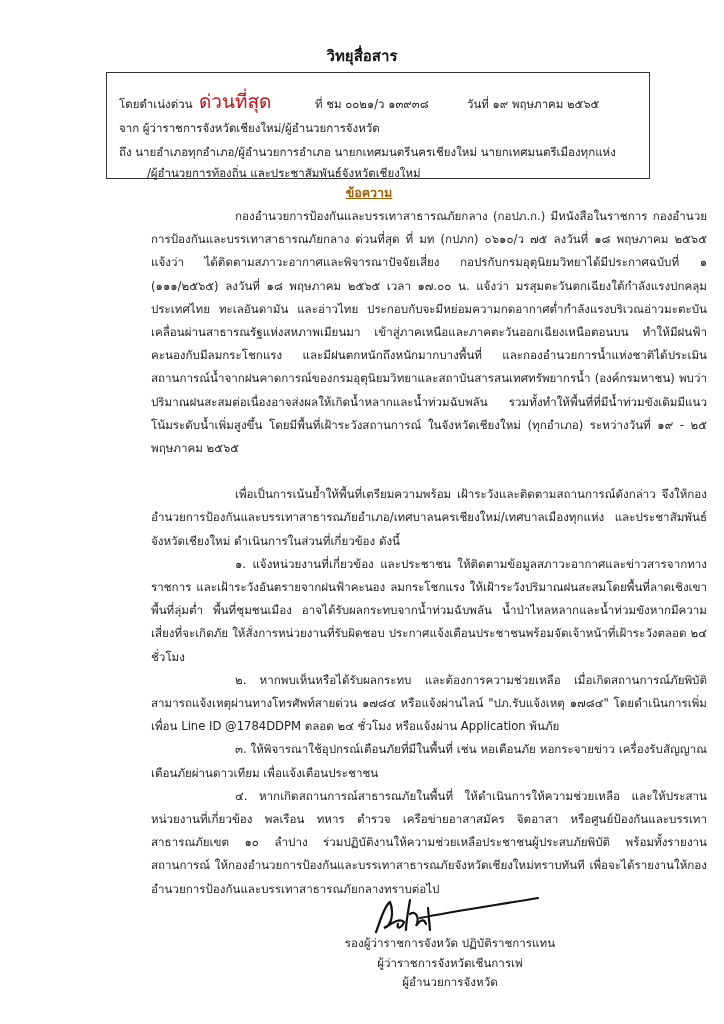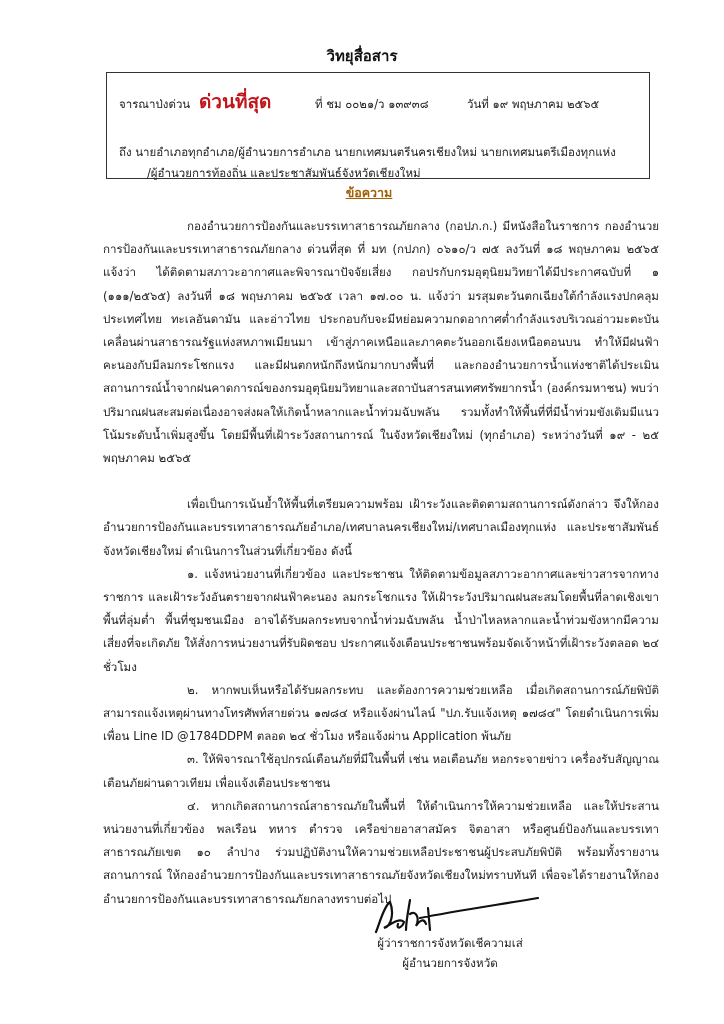--- a/index.html
+++ b/index.html
@@ -11,21 +11,21 @@
     .title {
       position: absolute; left: 0; width: 724px; top: 44px; text-align: center;
       font-size: 15px; font-weight: bold; color: #111;
     }
     .box {
       position: absolute; left: 106px; top: 72px; width: 544px; height: 107px;
       border: 1.5px solid #333; box-sizing: border-box;
     }
     .row { position: absolute; font-size: 11.5px; white-space: nowrap; color: #222; }
     .urgent-label { left: 12px; top: 22px; }
-    .urgent-value { color: #c0161b; font-weight: bold; font-size: 19px; left: 92px; top: 13px; }
+    .urgent-value { color: #c0161b; font-weight: normal; font-size: 19px; left: 92px; top: 13px; }
     .ref { left: 208px; top: 22px; }
     .date { left: 360px; top: 22px; }
     .from { left: 12px; top: 46px; }
     .to { left: 12px; top: 70px; }
     .to-cont { left: 40px; top: 91px; }
     .msg-heading {
       position: absolute; left: 7px; width: 724px; top: 183px; text-align: center;
       font-size: 12.5px; font-weight: bold; text-decoration: underline; color: #a16207;
     }
     .body-text {
@@ -43,41 +43,43 @@
       font-size: 11.6px; line-height: 19.5px; color: #222;
     }
   </style>
 </head>
 <body>
 
 <div class="page">
   <div class="title">วิทยุสื่อสาร</div>
 
   <div class="box">
-    <span class="row urgent-label">จารณาป่งด่วน</span>
+    <span class="row urgent-label">โดยดำเน่งด่วน</span>
     <span class="row urgent-value">ด่วนที่สุด</span>
     <span class="row ref">ที่ ชม ๐๐๒๑/ว ๑๓๙๓๘</span>
     <span class="row date">วันที่   ๑๙  พฤษภาคม  ๒๕๖๕</span>
+    <span class="row from">จาก  ผู้ว่าราชการจังหวัดเชียงใหม่/ผู้อำนวยการจังหวัด</span>
     <span class="row to">ถึง    นายอำเภอทุกอำเภอ/ผู้อำนวยการอำเภอ นายกเทศมนตรีนครเชียงใหม่ นายกเทศมนตรีเมืองทุกแห่ง</span>
     <span class="row to-cont">/ผู้อำนวยการท้องถิ่น และประชาสัมพันธ์จังหวัดเชียงใหม่</span>
   </div>
 
   <div class="msg-heading">ข้อความ</div>
 
-  <div class="body-text" style="top:215px;">
+  <div class="body-text" style="top:205px;margin-left:48px;">
     <p>กองอำนวยการป้องกันและบรรเทาสาธารณภัยกลาง (กอปภ.ก.) มีหนังสือในราชการ กองอำนวยการป้องกันและบรรเทาสาธารณภัยกลาง ด่วนที่สุด ที่ มท (กปภก) ๐๖๑๐/ว ๗๕ ลงวันที่ ๑๘ พฤษภาคม ๒๕๖๕ แจ้งว่า ได้ติดตามสภาวะอากาศและพิจารณาปัจจัยเสี่ยง กอปรกับกรมอุตุนิยมวิทยาได้มีประกาศฉบับที่ ๑ (๑๑๑/๒๕๖๕) ลงวันที่ ๑๘ พฤษภาคม ๒๕๖๕ เวลา ๑๗.๐๐ น. แจ้งว่า มรสุมตะวันตกเฉียงใต้กำลังแรงปกคลุมประเทศไทย ทะเลอันดามัน และอ่าวไทย ประกอบกับจะมีหย่อมความกดอากาศต่ำกำลังแรงบริเวณอ่าวมะตะบันเคลื่อนผ่านสาธารณรัฐแห่งสหภาพเมียนมา เข้าสู่ภาคเหนือและภาคตะวันออกเฉียงเหนือตอนบน ทำให้มีฝนฟ้าคะนองกับมีลมกระโชกแรง และมีฝนตกหนักถึงหนักมากบางพื้นที่ และกองอำนวยการน้ำแห่งชาติได้ประเมินสถานการณ์น้ำจากฝนคาดการณ์ของกรมอุตุนิยมวิทยาและสถาบันสารสนเทศทรัพยากรน้ำ (องค์กรมหาชน) พบว่าปริมาณฝนสะสมต่อเนื่องอาจส่งผลให้เกิดน้ำหลากและน้ำท่วมฉับพลัน รวมทั้งทำให้พื้นที่ที่มีน้ำท่วมขังเดิมมีแนวโน้มระดับน้ำเพิ่มสูงขึ้น โดยมีพื้นที่เฝ้าระวังสถานการณ์ ในจังหวัดเชียงใหม่ (ทุกอำเภอ) ระหว่างวันที่ ๑๙ - ๒๕ พฤษภาคม ๒๕๖๕</p>
     <p class="gap">เพื่อเป็นการเน้นย้ำให้พื้นที่เตรียมความพร้อม เฝ้าระวังและติดตามสถานการณ์ดังกล่าว จึงให้กองอำนวยการป้องกันและบรรเทาสาธารณภัยอำเภอ/เทศบาลนครเชียงใหม่/เทศบาลเมืองทุกแห่ง และประชาสัมพันธ์จังหวัดเชียงใหม่ ดำเนินการในส่วนที่เกี่ยวข้อง ดังนี้</p>
     <p>๑. แจ้งหน่วยงานที่เกี่ยวข้อง และประชาชน ให้ติดตามข้อมูลสภาวะอากาศและข่าวสารจากทางราชการ และเฝ้าระวังอันตรายจากฝนฟ้าคะนอง ลมกระโชกแรง ให้เฝ้าระวังปริมาณฝนสะสมโดยพื้นที่ลาดเชิงเขา พื้นที่ลุ่มต่ำ พื้นที่ชุมชนเมือง อาจได้รับผลกระทบจากน้ำท่วมฉับพลัน น้ำป่าไหลหลากและน้ำท่วมขังหากมีความเสี่ยงที่จะเกิดภัย ให้สั่งการหน่วยงานที่รับผิดชอบ ประกาศแจ้งเตือนประชาชนพร้อมจัดเจ้าหน้าที่เฝ้าระวังตลอด ๒๔ ชั่วโมง</p>
     <p>๒. หากพบเห็นหรือได้รับผลกระทบ และต้องการความช่วยเหลือ เมื่อเกิดสถานการณ์ภัยพิบัติสามารถแจ้งเหตุผ่านทางโทรศัพท์สายด่วน ๑๗๘๔ หรือแจ้งผ่านไลน์ "ปภ.รับแจ้งเหตุ ๑๗๘๔" โดยดำเนินการเพิ่มเพื่อน Line ID @1784DDPM ตลอด ๒๔ ชั่วโมง หรือแจ้งผ่าน Application พ้นภัย</p>
     <p>๓. ให้พิจารณาใช้อุปกรณ์เตือนภัยที่มีในพื้นที่ เช่น หอเตือนภัย หอกระจายข่าว เครื่องรับสัญญาณเตือนภัยผ่านดาวเทียม เพื่อแจ้งเตือนประชาชน</p>
     <p>๔. หากเกิดสถานการณ์สาธารณภัยในพื้นที่ ให้ดำเนินการให้ความช่วยเหลือ และให้ประสานหน่วยงานที่เกี่ยวข้อง พลเรือน ทหาร ตำรวจ เครือข่ายอาสาสมัคร จิตอาสา หรือศูนย์ป้องกันและบรรเทาสาธารณภัยเขต ๑๐ ลำปาง ร่วมปฏิบัติงานให้ความช่วยเหลือประชาชนผู้ประสบภัยพิบัติ พร้อมทั้งรายงานสถานการณ์ ให้กองอำนวยการป้องกันและบรรเทาสาธารณภัยจังหวัดเชียงใหม่ทราบทันที เพื่อจะได้รายงานให้กองอำนวยการป้องกันและบรรเทาสาธารณภัยกลางทราบต่อไป</p>
   </div>
 
 
   <svg class="signature" viewBox="0 0 170 42">
     <path d="M20 10 C14 14, 10 30, 6 40 M20 10 C24 20, 22 34, 14 36 C24 30, 30 26, 34 30 C32 36, 26 38, 28 32 M40 8 C38 20, 36 30, 36 38 M40 22 C46 18, 50 26, 46 34 C50 28, 54 26, 56 32 M58 16 L60 38 M50 26 C80 20, 120 14, 168 6" fill="none" stroke="#111" stroke-width="2.2" stroke-linecap="round"></path>
   </svg>
 
   <div class="sign-block">
-    <div>ผู้ว่าราชการจังหวัดเชีความเส่</div>
+    <div>รองผู้ว่าราชการจังหวัด ปฏิบัติราชการแทน</div>
+    <div>ผู้ว่าราชการจังหวัดเชีนการเพ่</div>
     <div>ผู้อำนวยการจังหวัด</div>
   </div>
 </div>
 
 </body></html>

